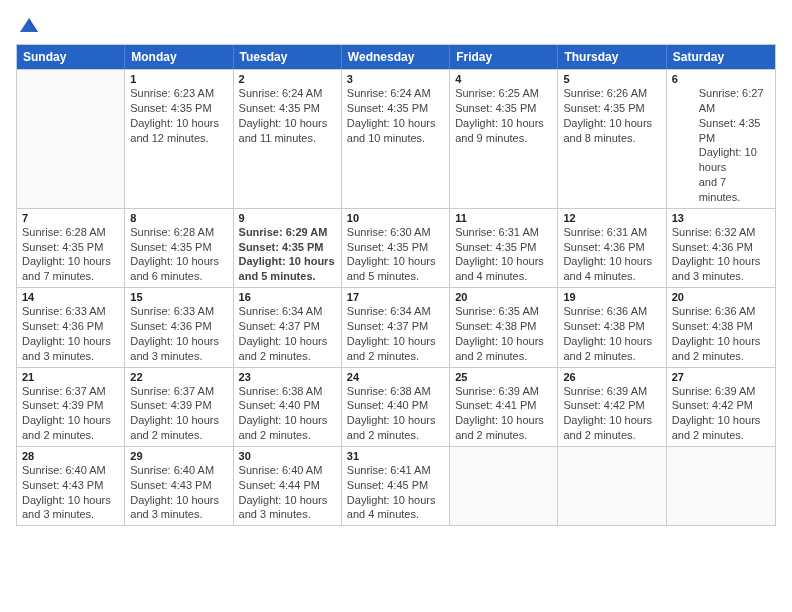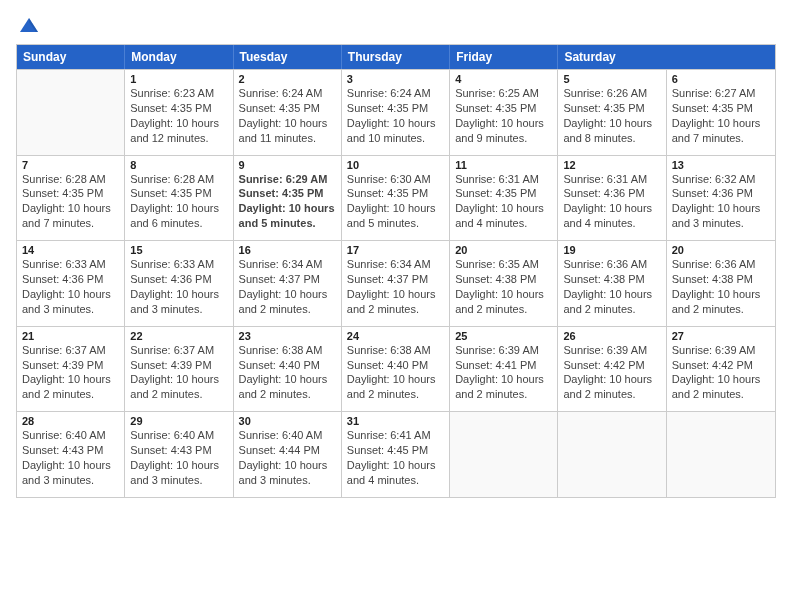--- a/index.html
+++ b/index.html
@@ -129,22 +129,23 @@
     <div class="title-block">
       <div class="month-title"></div>
       <div class="location"></div>
     </div>
   </div>
   <div class="calendar">
     <div class="cal-header-row">
     <div class="cal-header-cell">Sunday</div>
         <div class="cal-header-cell">Monday</div>
         <div class="cal-header-cell">Tuesday</div>
+        <div class="cal-header-cell">Wednesday</div>
+        <div class="cal-header-cell">Friday</div>
         <div class="cal-header-cell">Thursday</div>
-        <div class="cal-header-cell">Friday</div>
         <div class="cal-header-cell">Saturday</div>
       </div>
     <div class="cal-body">
     <div class="cal-week">
           <div class="cal-cell empty"></div>
           <div class="cal-cell">
             <span class="day-num">1</span>
             <div class="day-info" style="white-space: pre-line;">Sunrise: 6:23 AM
 Sunset: 4:35 PM
 Daylight: 10 hours
@@ -173,21 +174,21 @@
           </div>
           <div class="cal-cell">
             <span class="day-num">5</span>
             <div class="day-info" style="white-space: pre-line;">Sunrise: 6:26 AM
 Sunset: 4:35 PM
 Daylight: 10 hours
 and 8 minutes.</div>
           </div>
           <div class="cal-cell">
             <span class="day-num">6</span>
-            <div class="day-info" style="white-space: pre-line;">Sunrise: 6:27 AM
+            <div class="day-info" style="white-space: pre-line; margin-left: 27px;">Sunrise: 6:27 AM
 Sunset: 4:35 PM
 Daylight: 10 hours
 and 7 minutes.</div>
           </div>
         </div>
         <div class="cal-week">
           <div class="cal-cell">
             <span class="day-num">7</span>
             <div class="day-info" style="white-space: pre-line;">Sunrise: 6:28 AM
 Sunset: 4:35 PM

